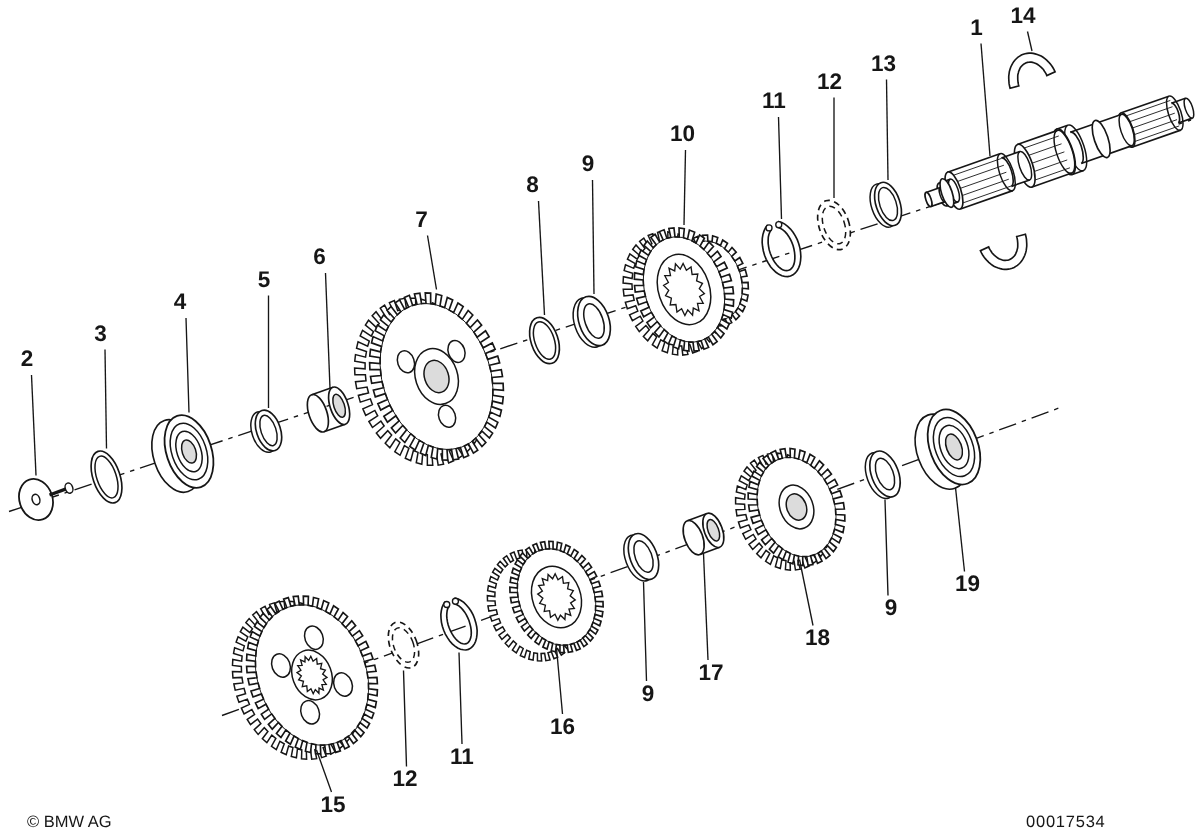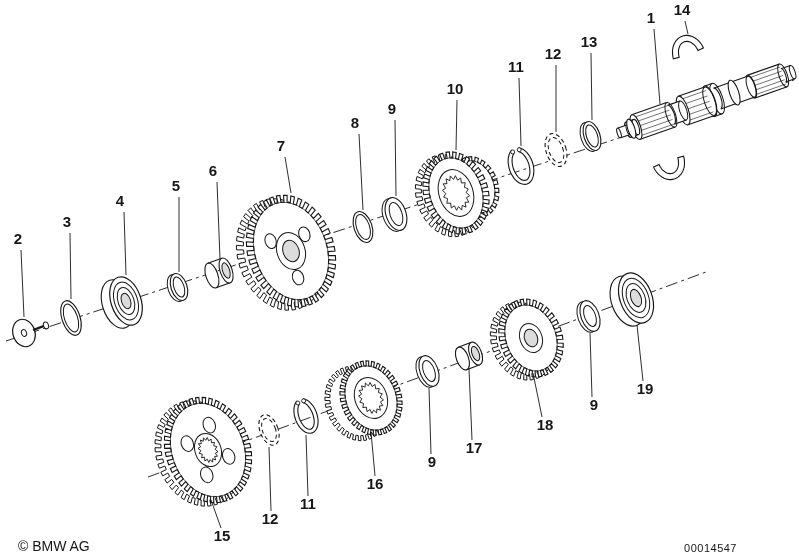--- a/index.html
+++ b/index.html
@@ -1,20 +1,20 @@
 <!DOCTYPE html>
 <html><head>
 <meta charset="utf-8">
 <style>
   html,body{margin:0;padding:0;background:#fff;}
   .stage{position:relative;width:799px;height:559px;background:#fff;overflow:hidden;
          font-family:"Liberation Sans", sans-serif;}
   .stage svg{position:absolute;left:0;top:0;}
   svg text{font-family:"Liberation Sans", sans-serif;}
-  .copyright{position:absolute;left:18px;bottom:5px;font-size:14px;color:#161616;}
+  .copyright{position:absolute;left:18px;bottom:5px;font-size:11px;color:#161616;}
   .drawing-number{position:absolute;right:62px;bottom:5px;font-size:11px;letter-spacing:.5px;color:#161616;}
 </style>
 </head>
 <body>
 
 <div class="stage">
   <svg width="799" height="559" viewBox="0 0 799 559">
       <line x1="6" y1="341" x2="794" y2="80" stroke="#161616" stroke-width="0.9" stroke-dasharray="12 4 3 4"></line>
       <line x1="148" y1="477" x2="706" y2="272" stroke="#161616" stroke-width="0.9" stroke-dasharray="12 4 3 4"></line>
       <g>
@@ -305,14 +305,14 @@
       <g>
         <line x1="592" y1="397" x2="590" y2="333" stroke="#161616" stroke-width="0.9"></line>
         <text x="594" y="410" text-anchor="middle" font-size="15" font-weight="bold" fill="#161616">9</text>
       </g>
       <g>
         <line x1="643" y1="381" x2="637" y2="325" stroke="#161616" stroke-width="0.9"></line>
         <text x="645" y="394" text-anchor="middle" font-size="15" font-weight="bold" fill="#161616">19</text>
       </g>
     </svg>
   <div class="copyright">© BMW AG</div>
-  <div class="drawing-number">00014547</div>
+  <div class="drawing-number">00017534</div>
 </div>
 
 </body></html>

